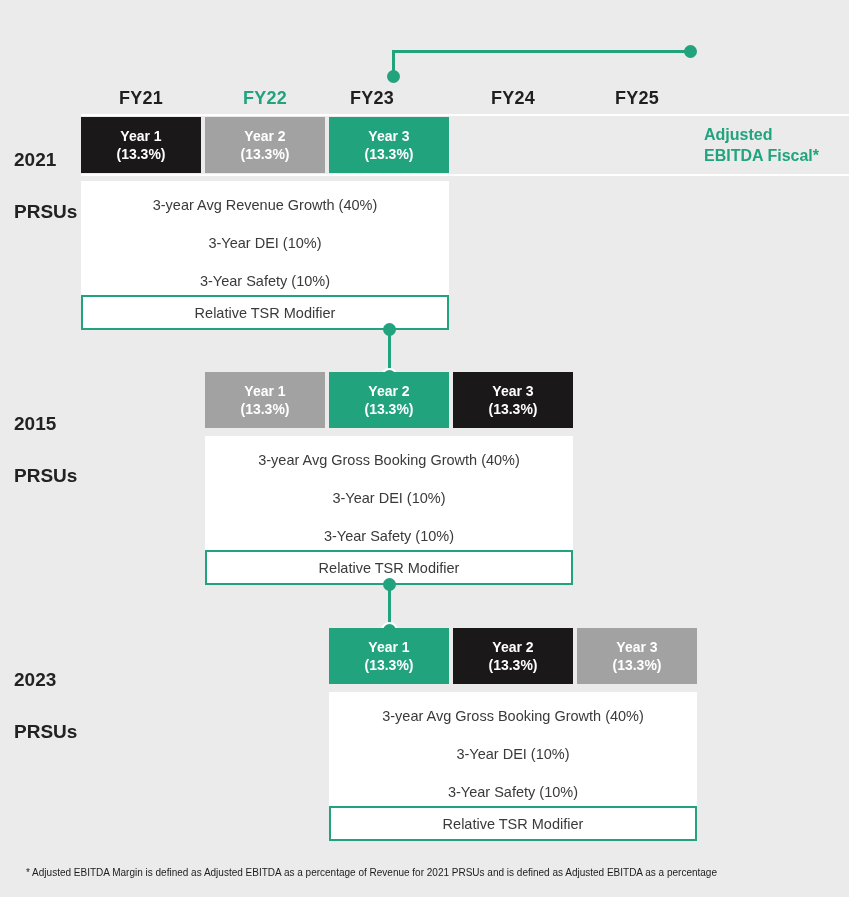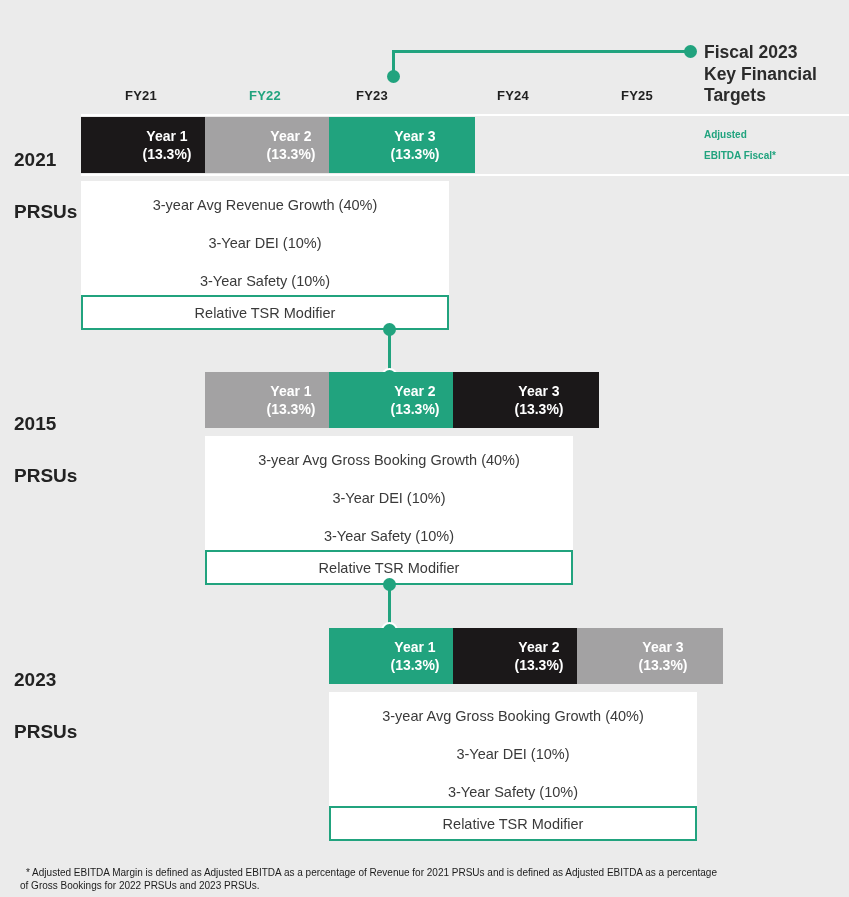--- a/index.html
+++ b/index.html
@@ -4,30 +4,30 @@
 <style>
   html,body{margin:0;padding:0;}
   .canvas{
     position:relative; width:849px; height:897px;
     background:#EBEBEB; overflow:hidden;
     font-family:"Liberation Sans", sans-serif;
   }
   
   .fy{
     position:absolute; top:88px; width:120px; text-align:center;
-    font-size:13px; font-weight:bold; color:#1F1F1F; letter-spacing:.2px;
+    font-size:18px; font-weight:bold; color:#1F1F1F; letter-spacing:.2px;
   }
   .fy[data-highlight="true"]{ color:#21A37E; }
   
   .rule{ position:absolute; left:81px; width:768px; height:2px; background:#FFFFFF; }
   
   .yearbox{
     position:absolute; width:120px; height:56px;
     display:flex; flex-direction:column; align-items:center; justify-content:center;
-    color:#FFFFFF; font-weight:bold; font-size:14px; line-height:18px; text-align:center;padding-left:26px;
+    color:#FFFFFF; font-weight:bold; font-size:14px; line-height:18px; text-align:center;
   }
   .yearbox[data-tone="black"]{ background:#1B1819; }
   .yearbox[data-tone="gray"]{ background:#A3A2A3; }
   .yearbox[data-tone="teal"]{ background:#21A37E; }
   
   .metric{
     position:absolute; width:368px; height:48px; background:#FFFFFF;
     display:flex; align-items:center; justify-content:center;
     font-size:14.5px; color:#3A3A3A;
   }
@@ -38,21 +38,21 @@
     color:#222222; line-height:24px;
   }
   .group-label span{ display:block;margin-top:28px; }
   
   .callout{
     position:absolute; left:704px; top:42px; font-size:17.5px; font-weight:bold;
     color:#2B2B2B; line-height:21.5px;
   }
   .callout span{ display:block; }
   .adjusted{
-    position:absolute; left:704px; top:124px; font-size:10px; font-weight:bold;
+    position:absolute; left:704px; top:124px; font-size:16px; font-weight:bold;
     color:#21A37E; line-height:21px;
   }
   .adjusted span{ display:block; }
   
   .hline,.vline{ position:absolute; background:#21A37E; }
   .dot{
     position:absolute; width:13px; height:13px; border-radius:50%;
     background:#21A37E;
   }
   .dot.ringed{ border:2px solid #FFFFFF; }
@@ -67,25 +67,20 @@
 </head>
 <body>
 
 <div class="canvas">
 
   <div class="vline" style="left:392px;top:50px;width:3px;height:22px"></div>
   <div class="hline" style="left:392px;top:50px;width:298px;height:3px"></div>
   <div class="dot" style="left:387px;top:70px"></div>
   <div class="dot" style="left:684px;top:45px"></div>
 
-  <div class="callout">
-    <span>Fiscal 2023</span>
-    <span>Key Financial</span>
-    <span>Targets</span>
-  </div>
 
   <div class="fy" style="left:81px" data-highlight="false">FY21</div>
   <div class="fy" style="left:205px" data-highlight="true">FY22</div>
   <div class="fy" style="left:312px" data-highlight="false">FY23</div>
   <div class="fy" style="left:453px" data-highlight="false">FY24</div>
   <div class="fy" style="left:577px" data-highlight="false">FY25</div>
 
   <div class="rule" style="top:114px"></div>
   <div class="rule" style="top:174px"></div>
 
@@ -163,16 +158,15 @@
     <span>(13.3%)</span>
   </div>
 
   <div class="metric" style="left:329px;top:692px">3-year Avg Gross Booking Growth (40%)</div>
   <div class="metric" style="left:329px;top:730px">3-Year DEI (10%)</div>
   <div class="metric" style="left:329px;top:768px">3-Year Safety (10%)</div>
   <div class="metric tsr" style="left:329px;top:806px">Relative TSR Modifier</div>
 
   <div class="footnote">
     <span class="l1">* Adjusted EBITDA Margin is defined as Adjusted EBITDA as a percentage of Revenue for 2021 PRSUs and is defined as Adjusted EBITDA as a percentage</span>
-    <span class="l2">of Gross Bookings for 2022 PRSUs and 2023 PRSUs.</span>
   </div>
 
 </div>
 
 </body></html>

